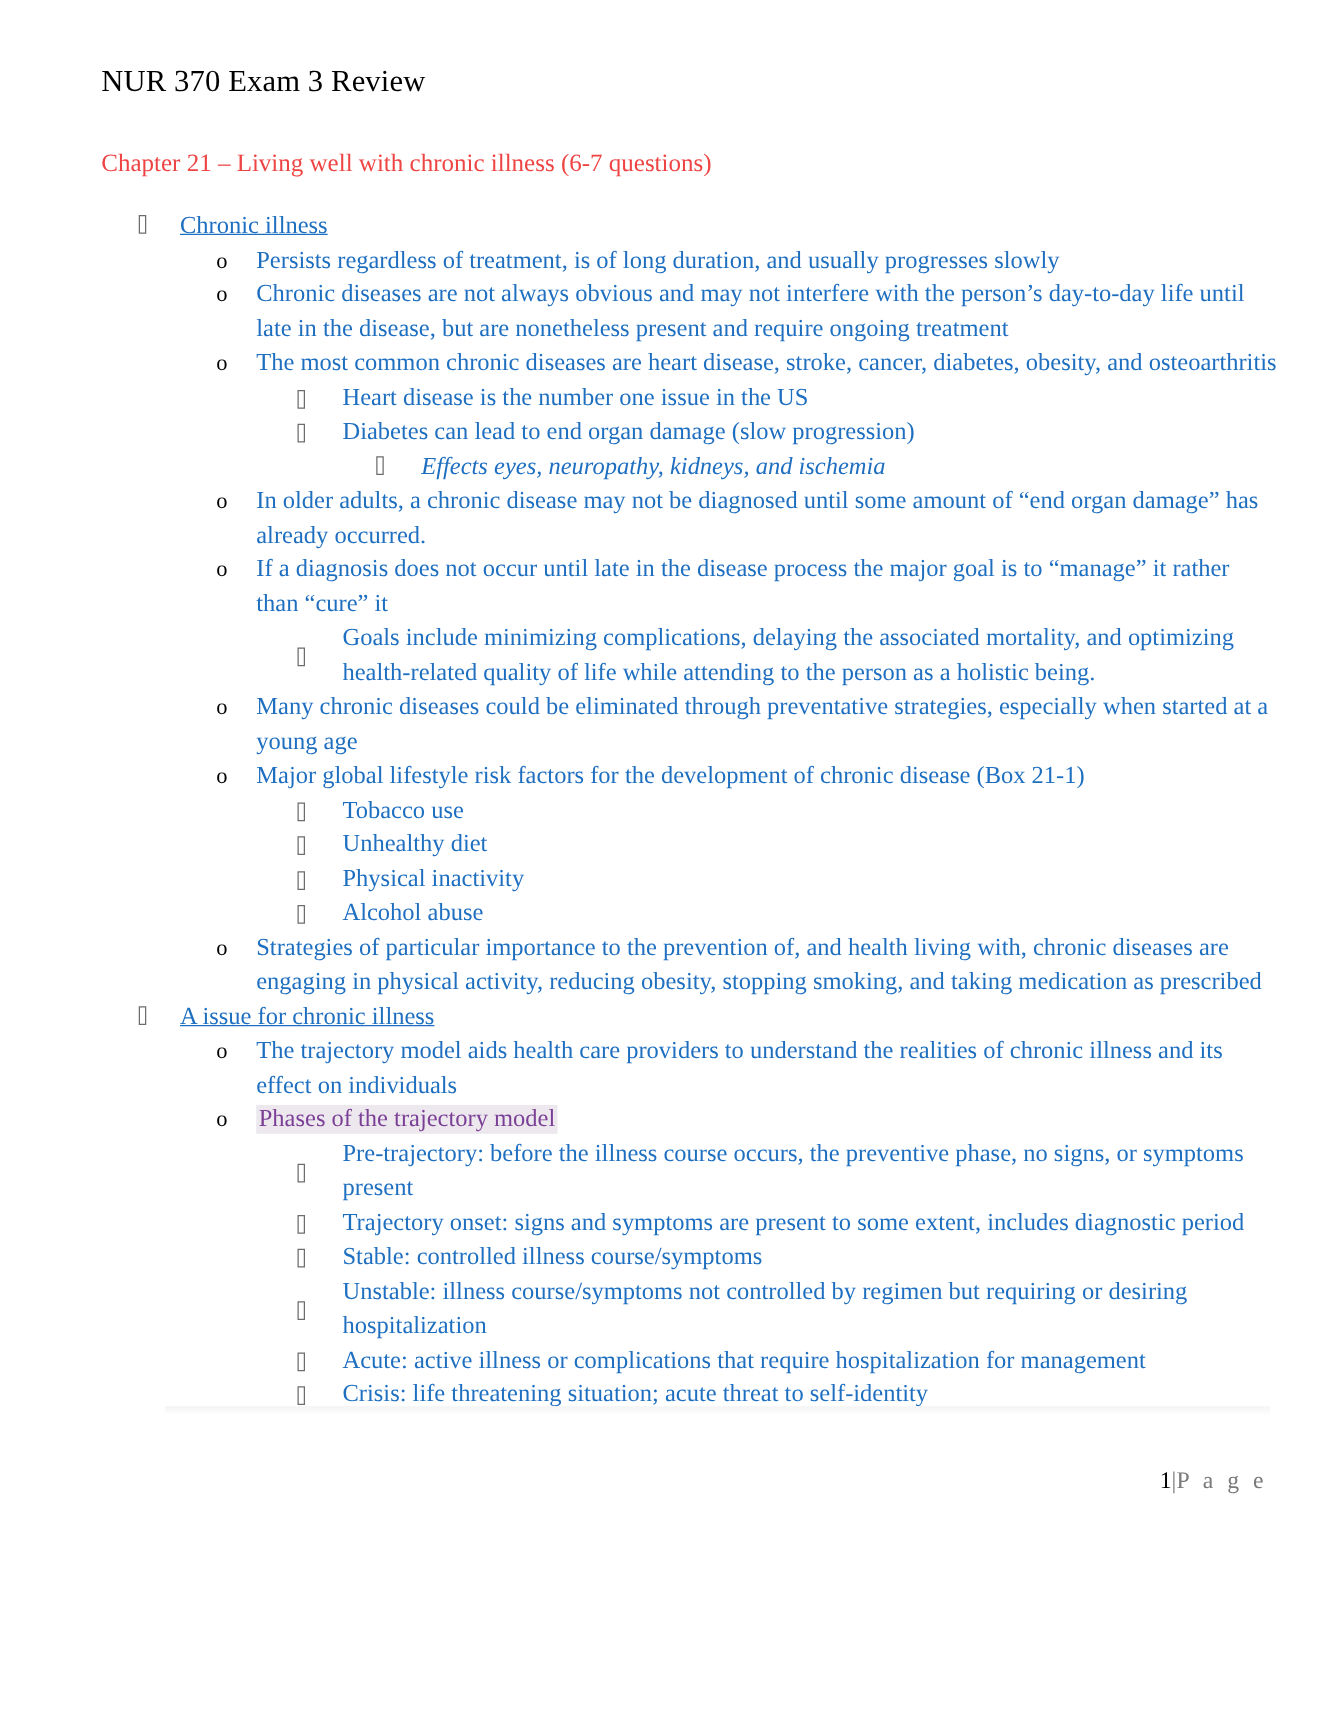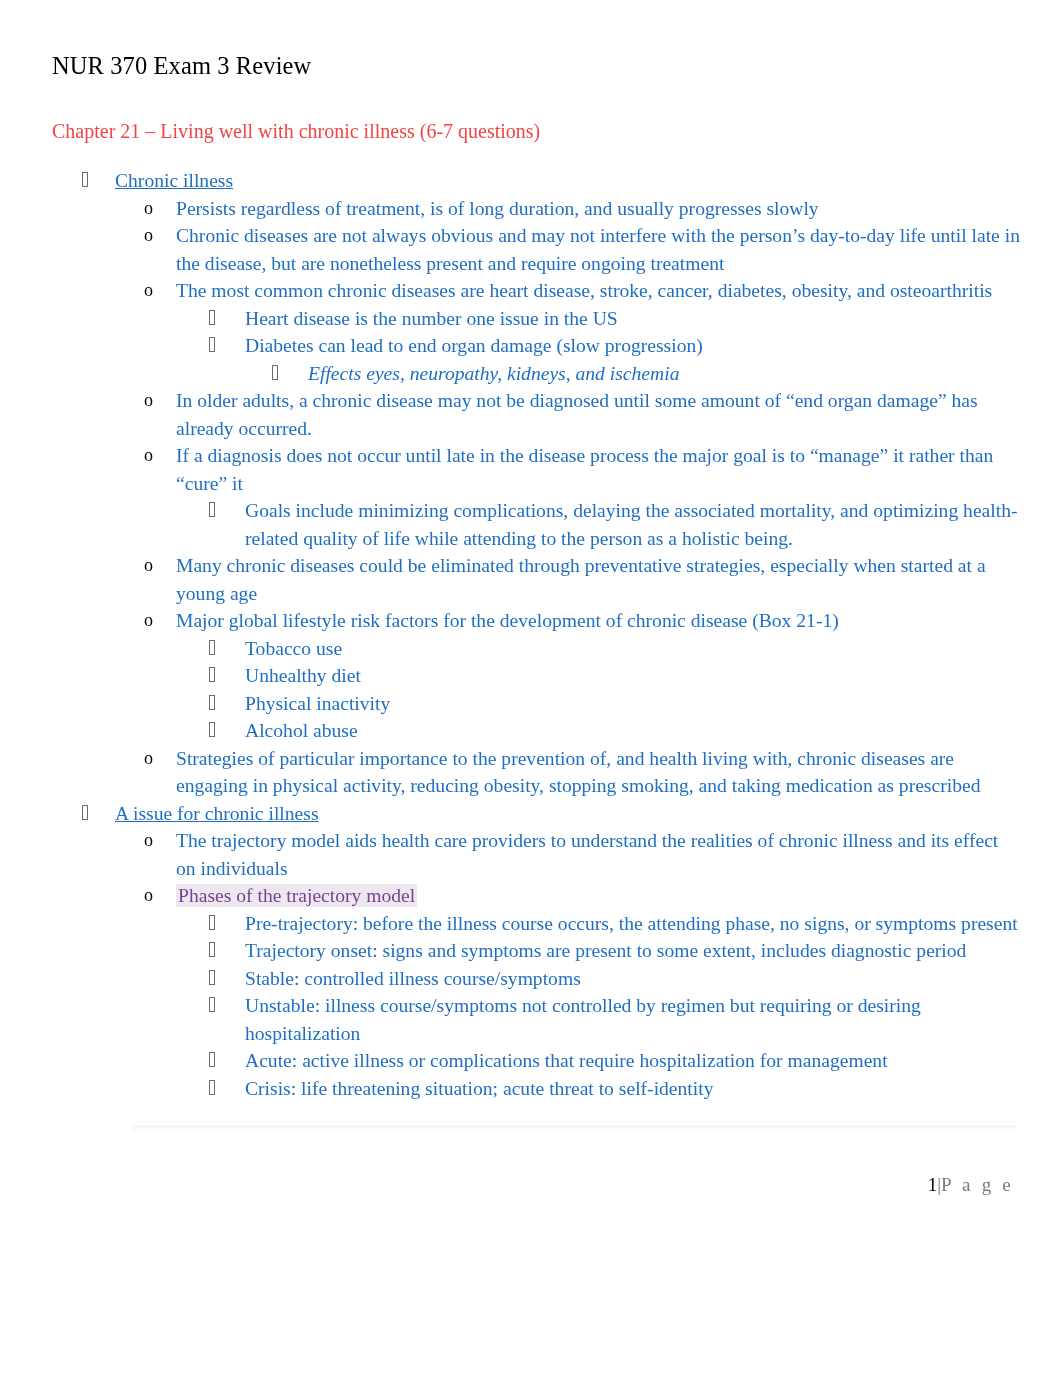--- a/index.html
+++ b/index.html
@@ -14,21 +14,21 @@
     color: #000000;
     position: relative;
     overflow: hidden;
   }
 
   .page {
     position: relative;
     width: 1062px;
     height: 1241px;
     box-sizing: border-box;
-    padding: 52px 40px 0 52px;
+    padding: 52px 40px 0 81px;
   }
 
   
   .doc-title {
     font-size: 24.5px;
     line-height: 1.15;
     color: #000000;
     margin: 0 0 0 0;
     font-weight: normal;
     letter-spacing: 0.1px;
@@ -95,21 +95,21 @@
     color: #1F6FC0;
   }
 
   
   .lvl1 { margin-left: 28px; text-decoration: underline; }
   .lvl1 .marker { width: 35px; }
 
   .lvl2 { margin-left: 92px; }
   .lvl2 .marker { width: 32px; }
 
-  .lvl3 { margin-left: 155px; }
+  .lvl3 { margin-left: 155px; align-items: center; }
   .lvl3 .marker { width: 38px; }
 
   .lvl4 { margin-left: 218px; font-style: italic; }
   .lvl4 .marker { width: 38px; }
 
   
   .hl .txt {
     color: #7B3F96;
   }
   .hl .txt > span {
@@ -234,21 +234,21 @@
       <div class="li lvl2">
         <span class="marker oh">o</span>
         <span class="txt">The trajectory model aids health care providers to understand the realities of chronic illness and its effect on individuals</span>
       </div>
       <div class="li lvl2 hl">
         <span class="marker oh">o</span>
         <span class="txt"><span>Phases of the trajectory model</span></span>
       </div>
       <div class="li lvl3">
         <span class="marker tofu"></span>
-        <span class="txt">Pre-trajectory: before the illness course occurs, the attending phase, no signs, or symptoms present</span>
+        <span class="txt">Pre-trajectory: before the illness course occurs, the preventive phase, no signs, or symptoms present</span>
       </div>
       <div class="li lvl3">
         <span class="marker tofu"></span>
         <span class="txt">Trajectory onset: signs and symptoms are present to some extent, includes diagnostic period</span>
       </div>
       <div class="li lvl3">
         <span class="marker tofu"></span>
         <span class="txt">Stable: controlled illness course/symptoms</span>
       </div>
       <div class="li lvl3">

